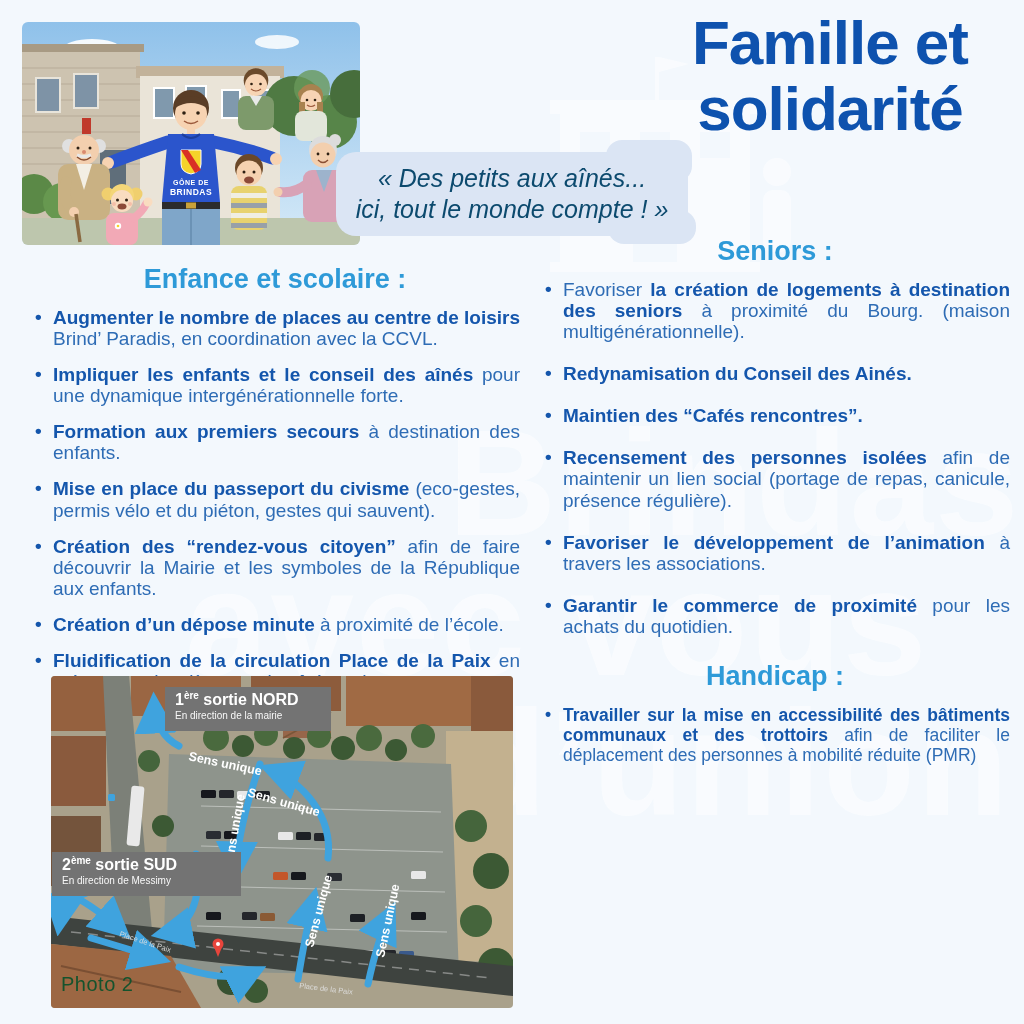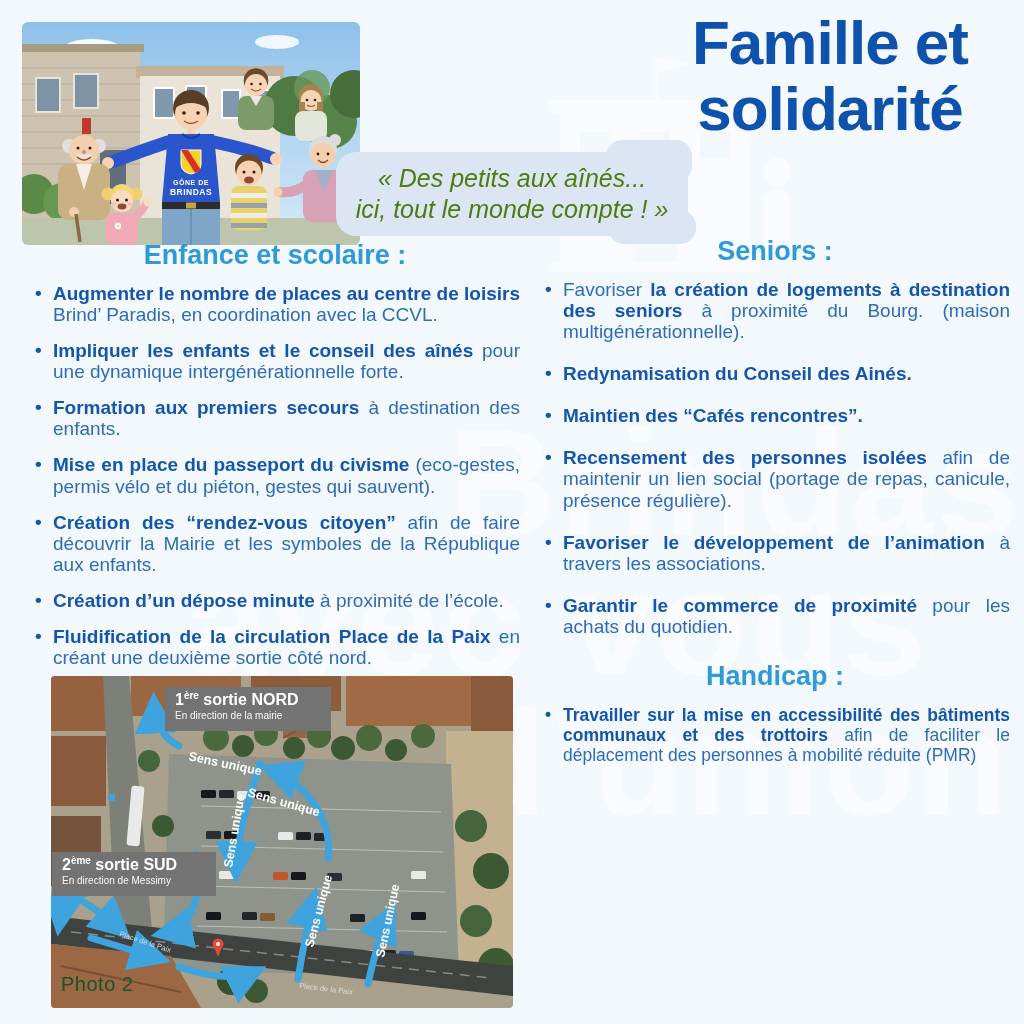--- a/index.html
+++ b/index.html
@@ -21,29 +21,29 @@
 
   
   .title{position:absolute;left:620px;top:10px;width:420px;text-align:center;
          font-size:62px;font-weight:bold;color:#0e52ae;line-height:1.07;
          letter-spacing:-1px;}
 
   
   .bubble{position:absolute;left:336px;top:152px;width:352px;height:84px;
           background:#dbe5f4;border-radius:20px;z-index:1;
           display:flex;flex-direction:column;justify-content:center;
-          text-align:center;font-style:italic;font-size:25px;color:#4d7c0f;
+          text-align:center;font-style:italic;font-size:25px;color:#0c4a6e;
           line-height:1.24;}
   .bubble::before{content:"";position:absolute;right:-4px;top:-12px;width:86px;
                   height:42px;background:#dbe5f4;border-radius:16px;z-index:-1;}
   .bubble::after{content:"";position:absolute;right:-8px;bottom:-8px;width:88px;
                  height:34px;background:#dbe5f4;border-radius:16px;z-index:-1;}
 
   
-  .col-left{position:absolute;left:30px;top:240px;width:490px;}
+  .col-left{position:absolute;left:30px;top:264px;width:490px;}
   .col-right{position:absolute;left:540px;top:236px;width:470px;}
   .sec-heading{text-align:center;font-size:27px;font-weight:bold;color:#2e9ad8;
                margin:0 0 12px 0;}
   #heading-handicap{margin-top:24px;}
   ul.blist{list-style:none;margin:0;padding:0;}
   .blist li{position:relative;padding-left:23px;text-align:justify;
             font-size:19px;line-height:1.11;color:#2e6cb5;margin-bottom:15px;}
   .blist li::before{content:"\2022";position:absolute;left:5px;top:-1px;
                     color:#1456ac;font-weight:bold;}
   .seg-b{font-weight:bold;color:#1456ac;}
@@ -51,21 +51,21 @@
   #list-handicap{margin-top:14px;}
   #list-handicap li{font-size:17.5px;line-height:1.14;margin-bottom:34px;}
 
   
   .map{position:absolute;left:51px;top:676px;width:462px;height:332px;
        border-radius:4px;overflow:hidden;}
   .map svg{position:absolute;left:0;top:0;}
   .map-tag{position:absolute;background:#737373;color:#fff;padding:3px 10px;
            box-sizing:border-box;}
   #tag-nord{left:114px;top:11px;width:166px;height:44px;}
-  #tag-sud{left:1px;top:176px;width:164px;height:44px;}
+  #tag-sud{left:1px;top:176px;width:189px;height:44px;}
   .tag-l1{font-size:16px;font-weight:bold;line-height:1.25;}
   .tag-l1 sup{font-size:10px;}
   .tag-l2{font-size:10px;line-height:1.1;opacity:.95;}
   .photo-caption{position:absolute;left:10px;top:297px;font-size:20px;
                  color:#14532d;letter-spacing:.5px;}
   .sens{font-size:12.5px;font-weight:bold;fill:#ffffff;}
   .street{font-size:7.5px;fill:#e0e0e0;opacity:.9;}
   .shirt-txt{fill:#ffffff;font-weight:bold;text-anchor:middle;letter-spacing:.5px;}
 </style>
 </head>

